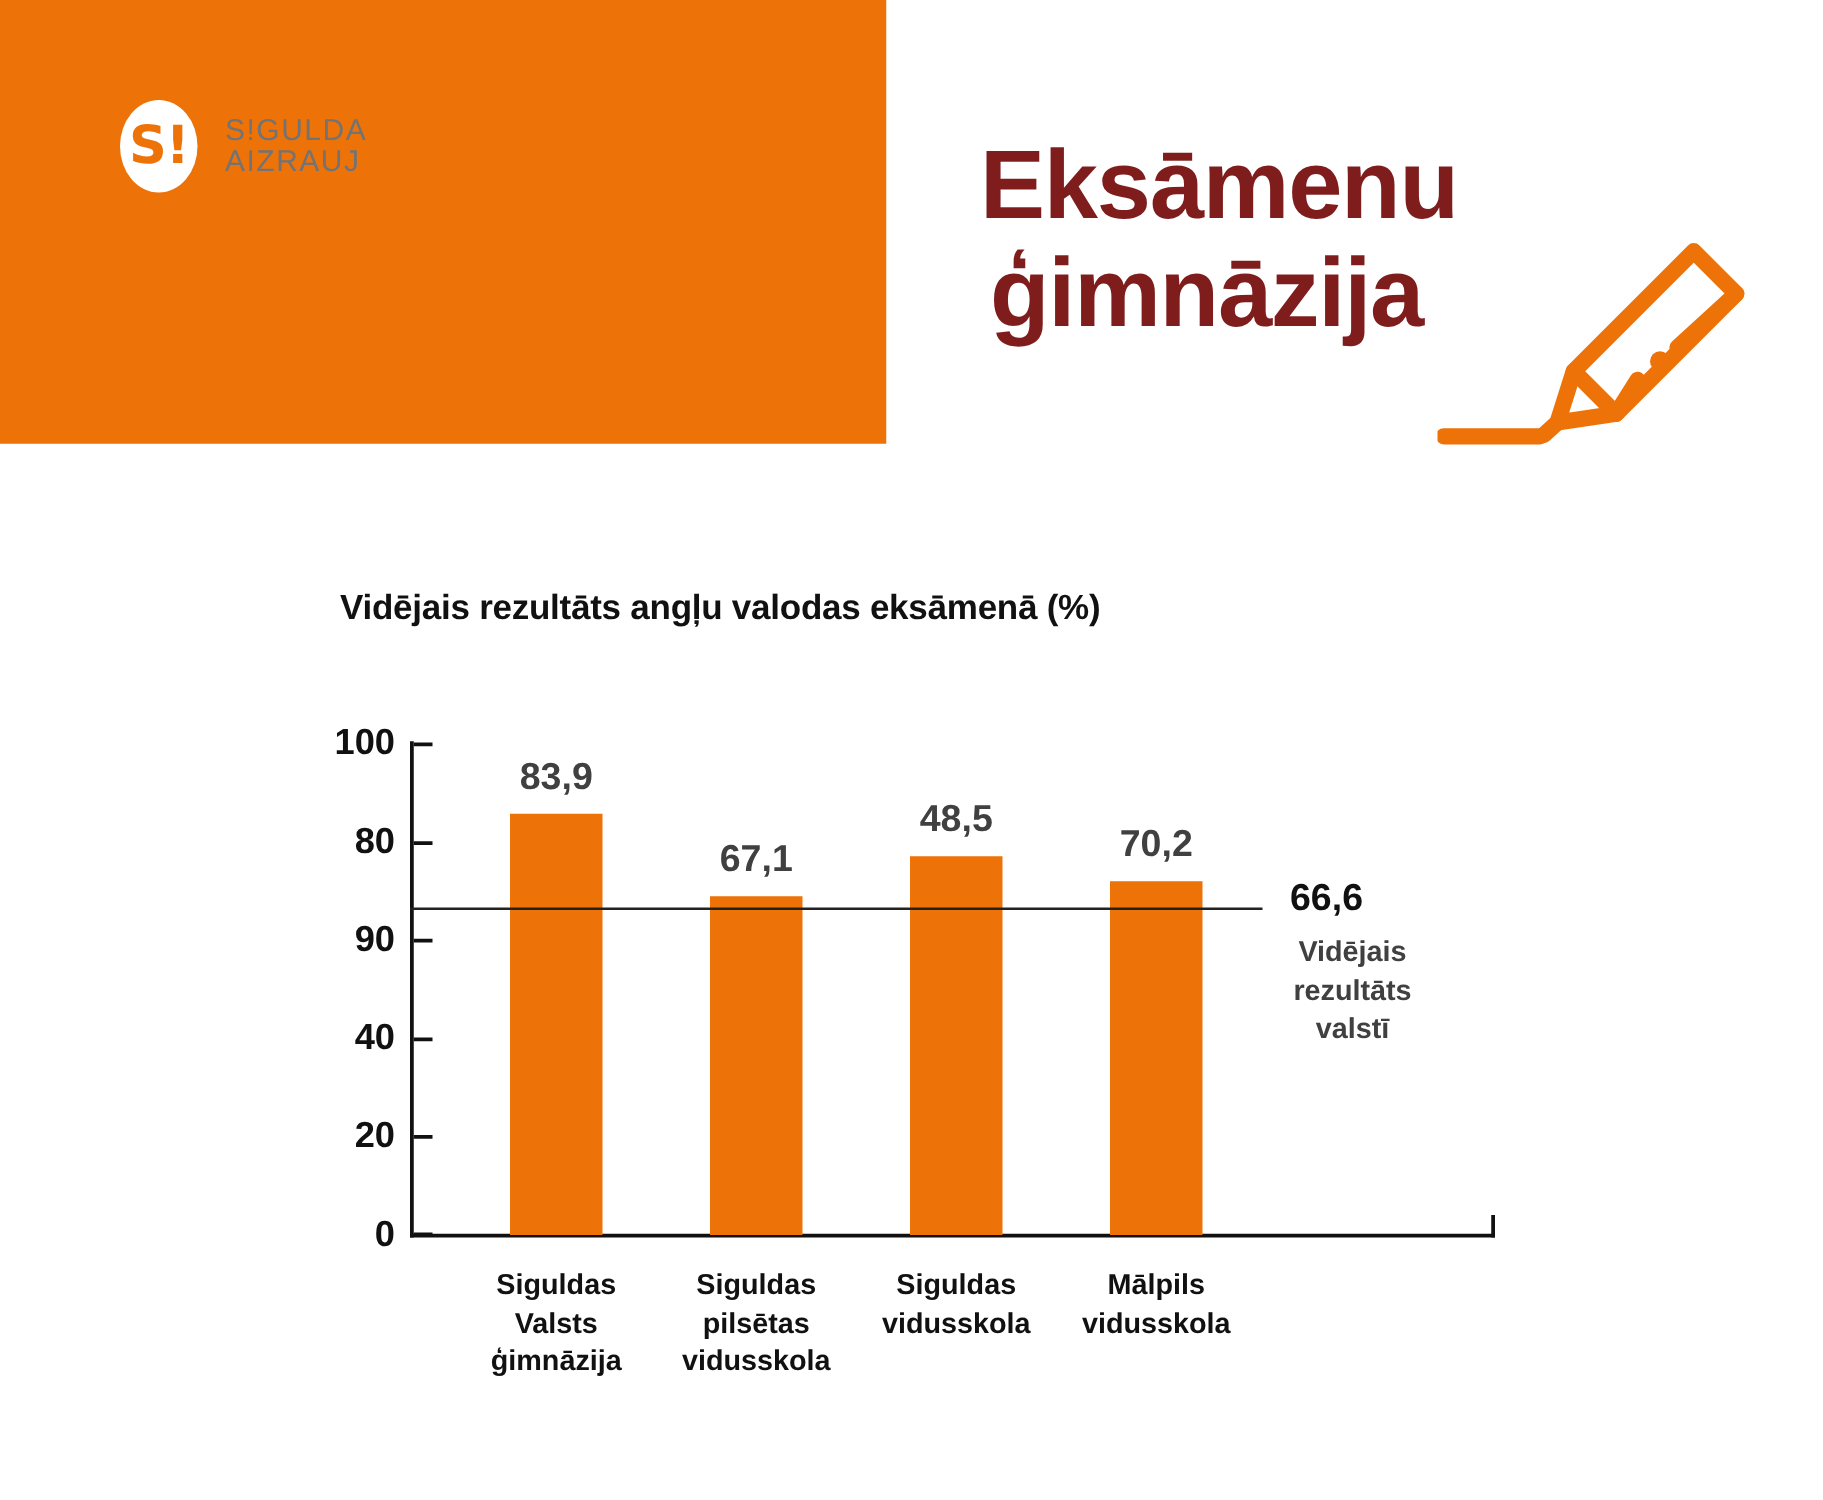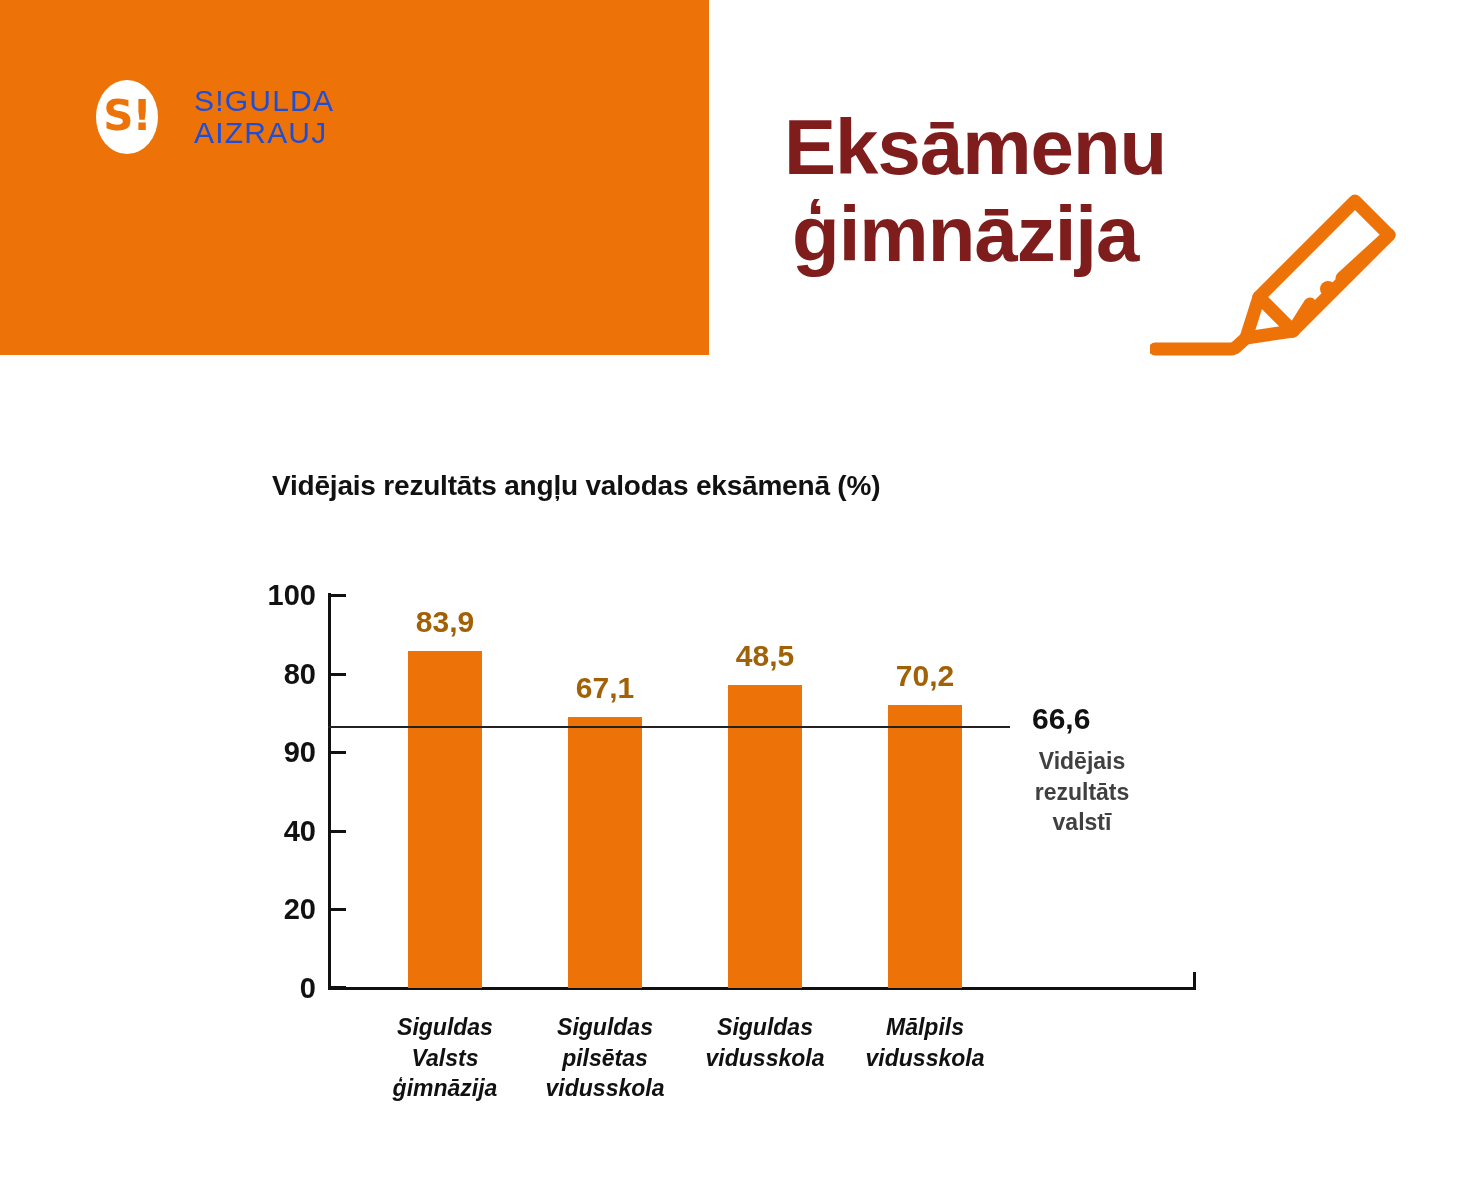--- a/index.html
+++ b/index.html
@@ -51,25 +51,24 @@
     line-height: 1;
     letter-spacing: -1px;
     transform: translateY(-1px);
   }
   #logo-words {
     display: flex;
     flex-direction: column;
     line-height: 1.06;
   }
   #logo-words span {
-    color: #1d4ed8;
-    font-size: 30px;
+    color: #737373;
+    font-size: 24px;
     font-weight: 400;
     letter-spacing: 1.2px;
-    margin-left: 14px;
   }
 
   
   #page-title {
     position: absolute;
     left: 784px;
     top: 104px;
     width: 520px;
     color: #7f1d1d;
     font-size: 78px;
@@ -157,36 +156,35 @@
   }
 
   .bar {
     position: absolute;
     background: #ED7309;
   }
   .bar-value {
     position: absolute;
     font-size: 30px;
     font-weight: 700;
-    color: #a16207;
+    color: #404040;
     text-align: center;
     white-space: nowrap;
     transform: translateX(-50%);
   }
   .cat-label {
     position: absolute;
     top: 1012px;
     font-size: 23px;
     font-weight: 700;
     line-height: 1.33;
     color: #111111;
     text-align: center;
     transform: translateX(-50%);
     white-space: pre-line;
-    font-style: italic;
   }
 
   #ref-line {
     position: absolute;
     left: 328px;
     top: 722px;
     width: 682px;
     height: 2px;
     background: #222222;
   }

